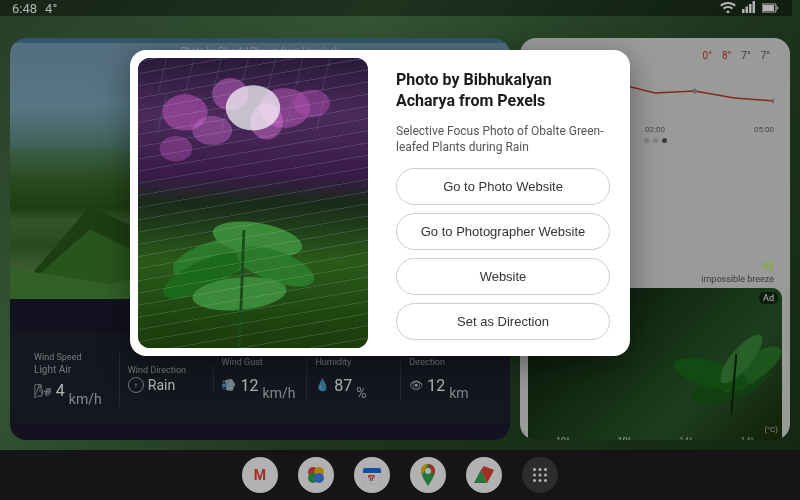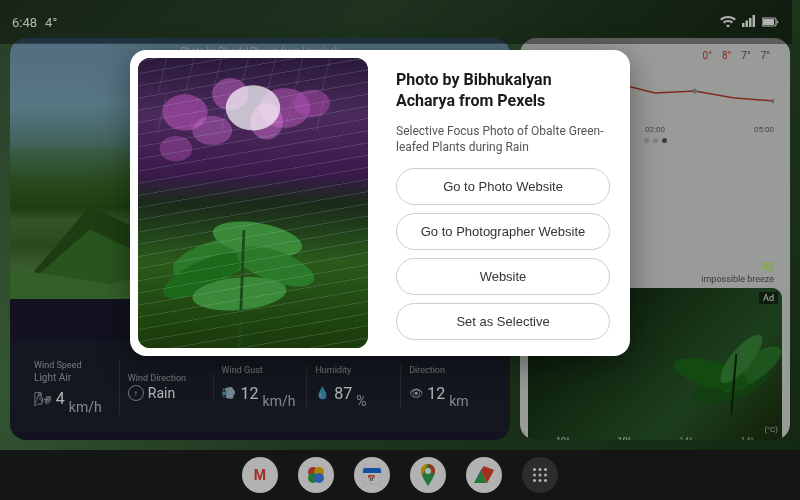--- a/index.html
+++ b/index.html
@@ -18,21 +18,21 @@
       inset: 0;
       background: linear-gradient(135deg, #3a5a3a 0%, #4a7a4a 30%, #2a4a2a 60%, #1a3a1a 100%);
     }
 
     
     .status-bar {
       position: absolute;
       top: 0;
       left: 0;
       right: 8px;
-      height: 44px;
+      height: 16px;
       background: rgba(0,0,0,0.4);
       display: flex;
       align-items: center;
       justify-content: space-between;
       padding: 0 12px;
       z-index: 100;
       color: white;
       font-size: 13px;
     }
 
@@ -114,21 +114,21 @@
       left: 0;
       right: 0;
       text-align: center;
       color: rgba(255,255,255,0.7);
       font-size: 9px;
     }
 
     
     .weather-info-bar {
       position: absolute;
-      bottom: 8px;
+      bottom: 16px;
       left: 0;
       right: 0;
       height: 90px;
       background: rgba(30,35,45,0.95);
       display: flex;
       align-items: center;
       padding: 16px 16px;
       gap: 0;
     }
 
@@ -395,21 +395,21 @@
     }
 
     .ad-badge {
       position: absolute;
       top: 4px;
       right: 4px;
       background: rgba(0,0,0,0.5);
       color: white;
       font-size: 9px;
       padding: 1px 4px;
-      border-radius: 0;
+      border-radius: 5px;
     }
   </style>
 </head>
 <body>
 
 <div class="bg-wallpaper"></div>
 
 <div class="status-bar">
   <div class="status-left">
     <span>6:48</span>
@@ -620,21 +620,21 @@
     </div>
 
     <div class="dialog-content">
       <div class="dialog-title">Photo by Bibhukalyan Acharya from Pexels</div>
       <div class="dialog-description">Selective Focus Photo of Obalte Green-leafed Plants during Rain</div>
 
       <div class="dialog-buttons">
         <button class="dialog-btn">Go to Photo Website</button>
         <button class="dialog-btn">Go to Photographer Website</button>
         <button class="dialog-btn">Website</button>
-        <button class="dialog-btn">Set as Selective</button>
+        <button class="dialog-btn">Set as Direction</button>
       </div>
     </div>
   </div>
 </div>
 
 <div class="taskbar">
   <div class="taskbar-icon gmail">M</div>
   <div class="taskbar-icon photos">
     <svg width="20" height="20" viewBox="0 0 20 20">
       <circle cx="7" cy="7" r="5" fill="#ea4335"></circle>

